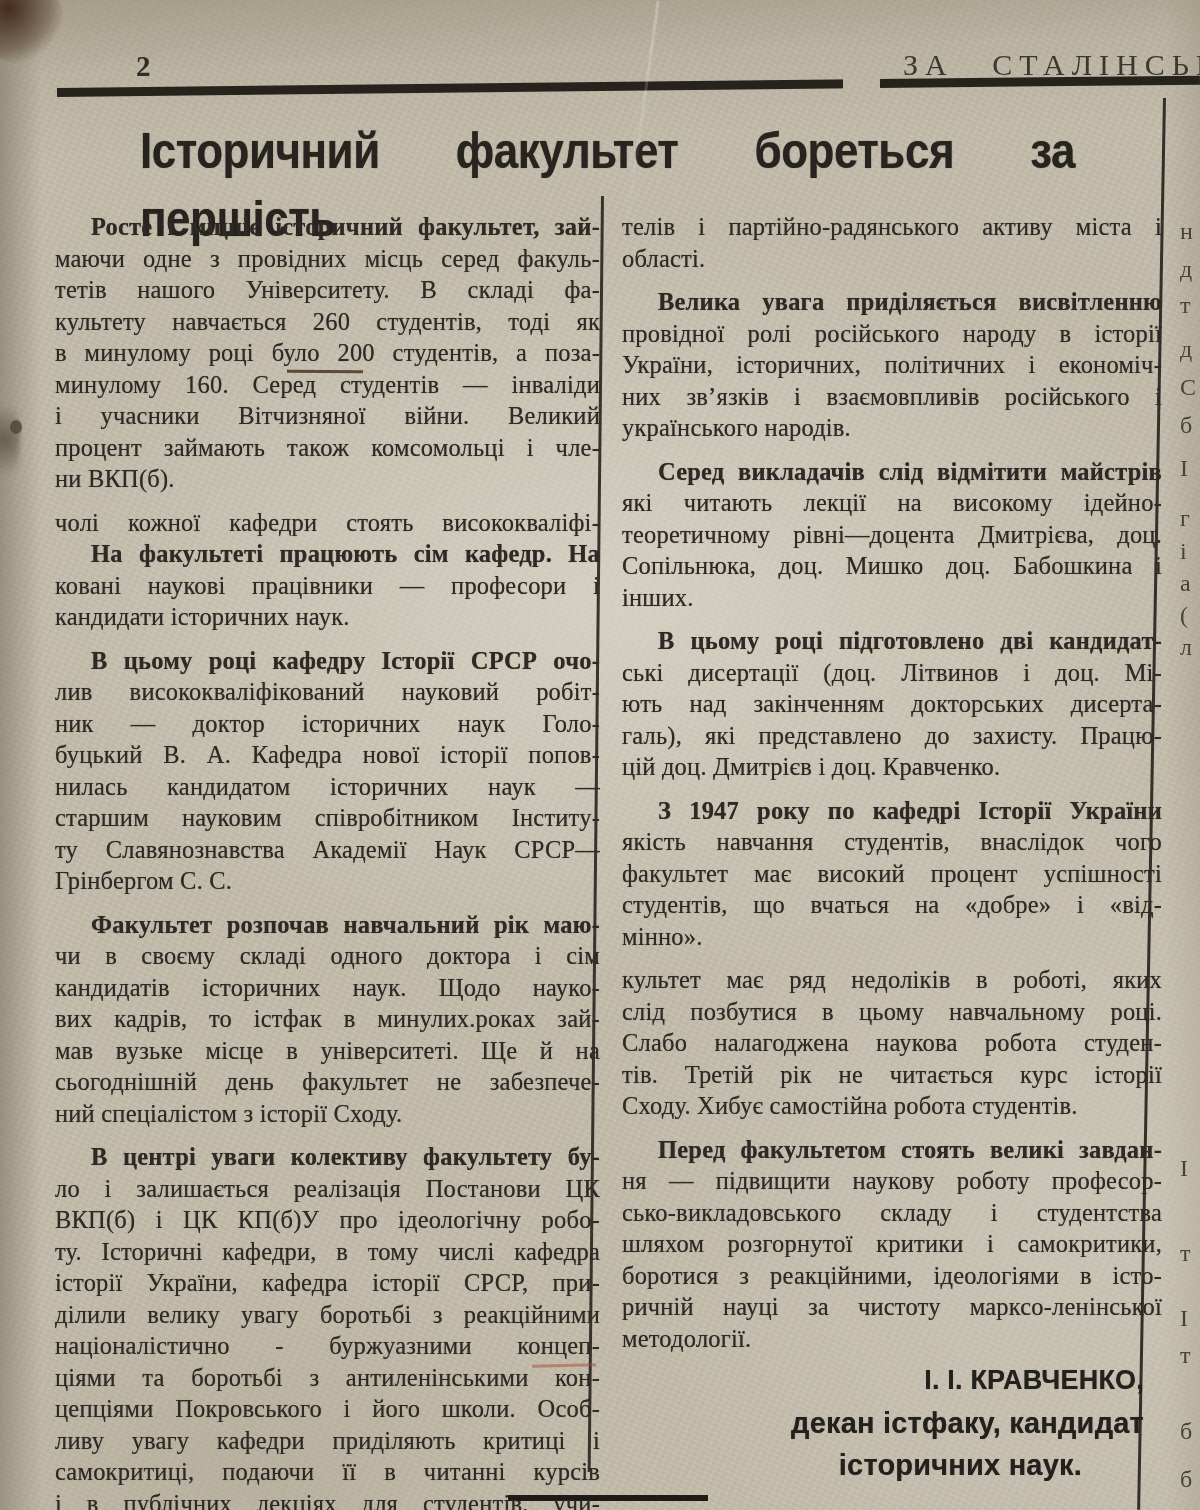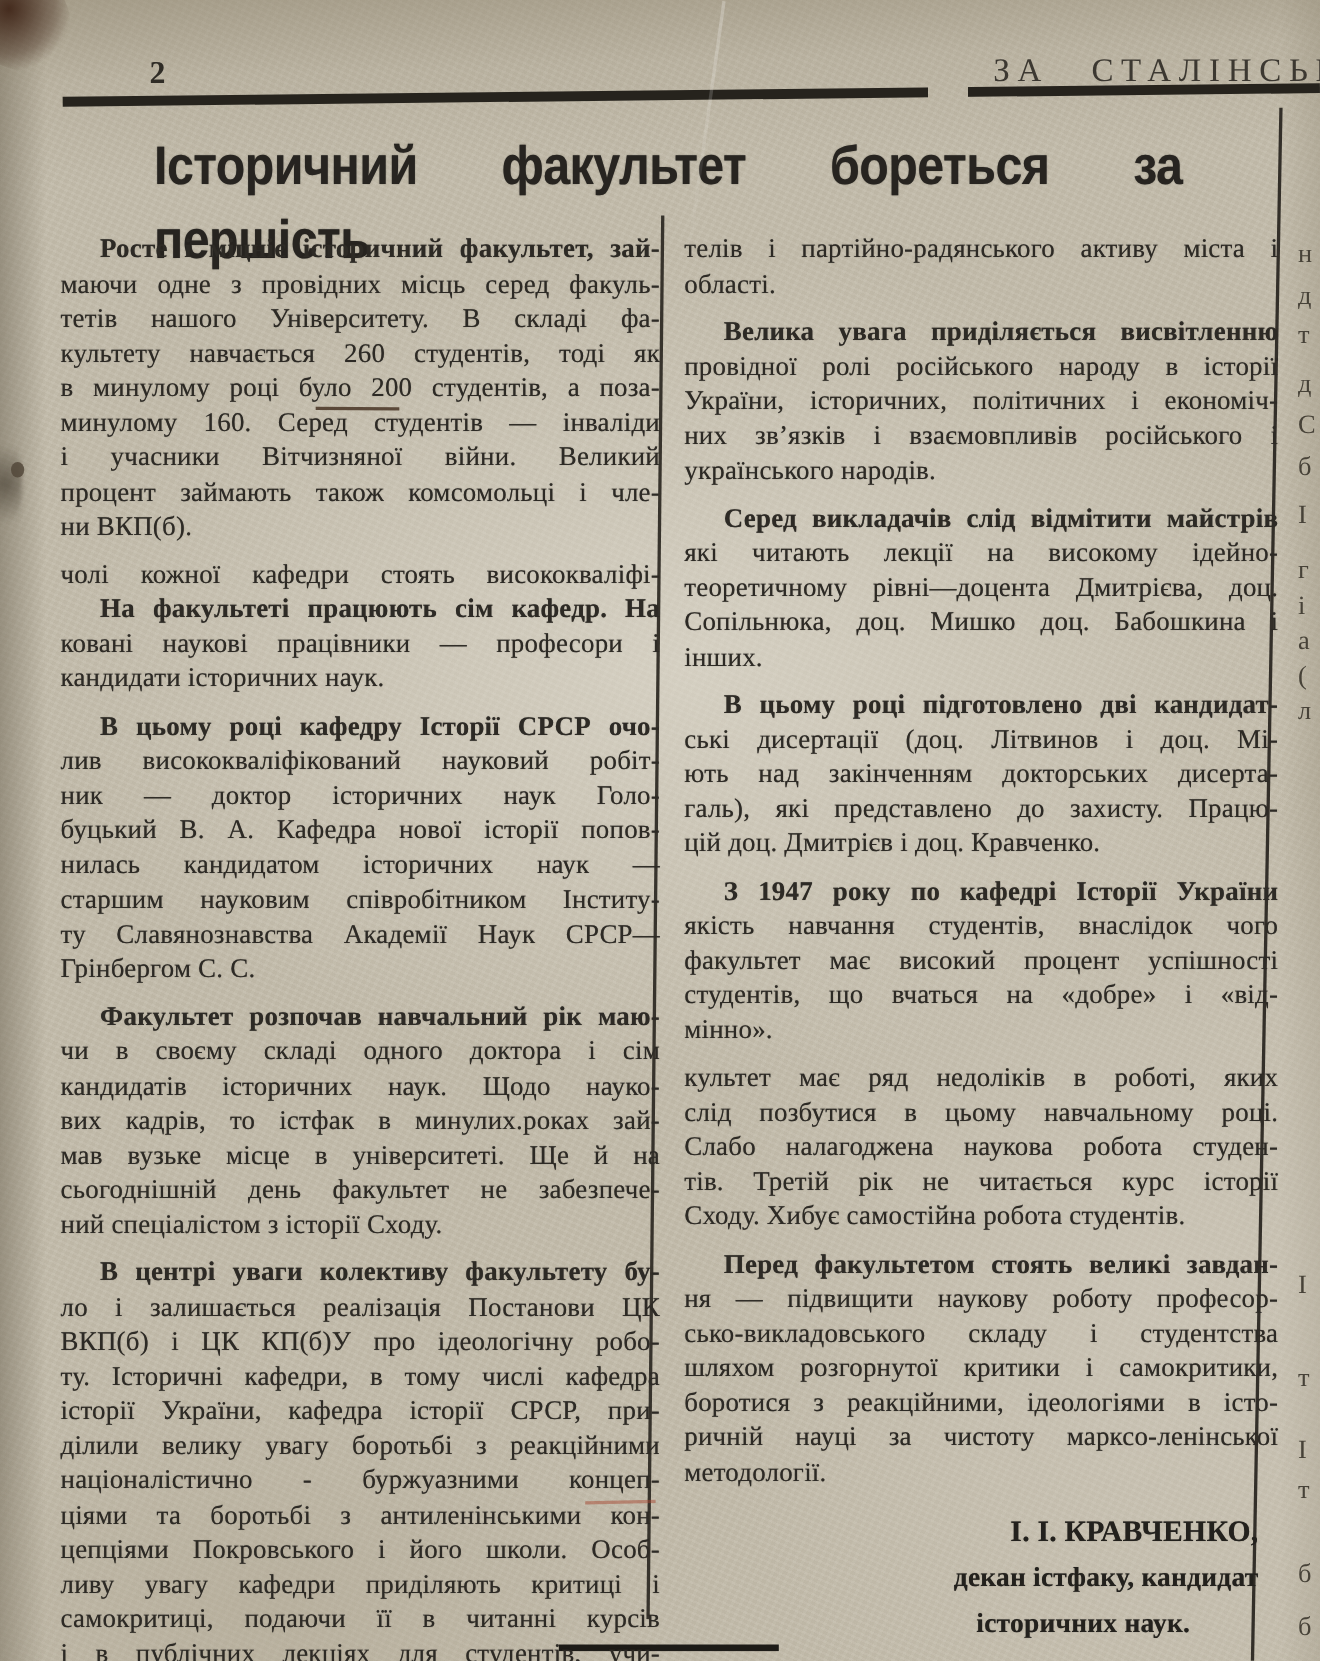--- a/index.html
+++ b/index.html
@@ -39,24 +39,24 @@
   
   .col{width:545px;color:#2d2a25;font-size:24.5px;line-height:31.5px;
     letter-spacing:0.2px;text-shadow:0 0 0.7px rgba(45,42,37,0.65);}
   .col-left{left:55px;top:211px;}
   .col-right{left:622px;top:211px;width:540px;}
   .para + .para{margin-top:12px;}
   .tline{text-align:justify;text-align-last:justify;}
   .tline.ind{padding-left:36px;font-weight:bold;}
   .tline.end{text-align-last:left;}
   
-  .signature{margin-top:16px;font-family:Liberation Serif, serif;
+  .signature{margin-top:4px;font-family:Liberation Sans, sans-serif;
     font-weight:700;color:#23211d;text-align:right;}
   .sig-name{font-size:27px;line-height:44px;padding-right:18px;}
-  .sig-role{font-size:25px;line-height:42px;padding-right:18px;}
+  .sig-role{font-size:29px;line-height:42px;padding-right:18px;}
   .sig-role.r2{padding-right:80px;}
   
   .edge-strip{left:1178px;top:0;width:22px;height:1510px;}
   .edge-strip span{position:absolute;left:2px;font-size:24px;color:#474238;white-space:nowrap;}
   
   .stain-corner{left:-22px;top:-22px;width:86px;height:86px;border-radius:50%;
     background:radial-gradient(circle at 35% 35%, rgba(60,33,20,0.9), rgba(60,33,20,0.35) 52%, rgba(60,33,20,0) 72%);}
   .stain-edge{left:-10px;top:392px;width:30px;height:96px;border-radius:50%;
     background:radial-gradient(circle, rgba(66,58,46,0.6), rgba(66,58,46,0) 70%);filter:blur(2px);}
   .spot-left{left:10px;top:420px;width:12px;height:14px;border-radius:50%;

